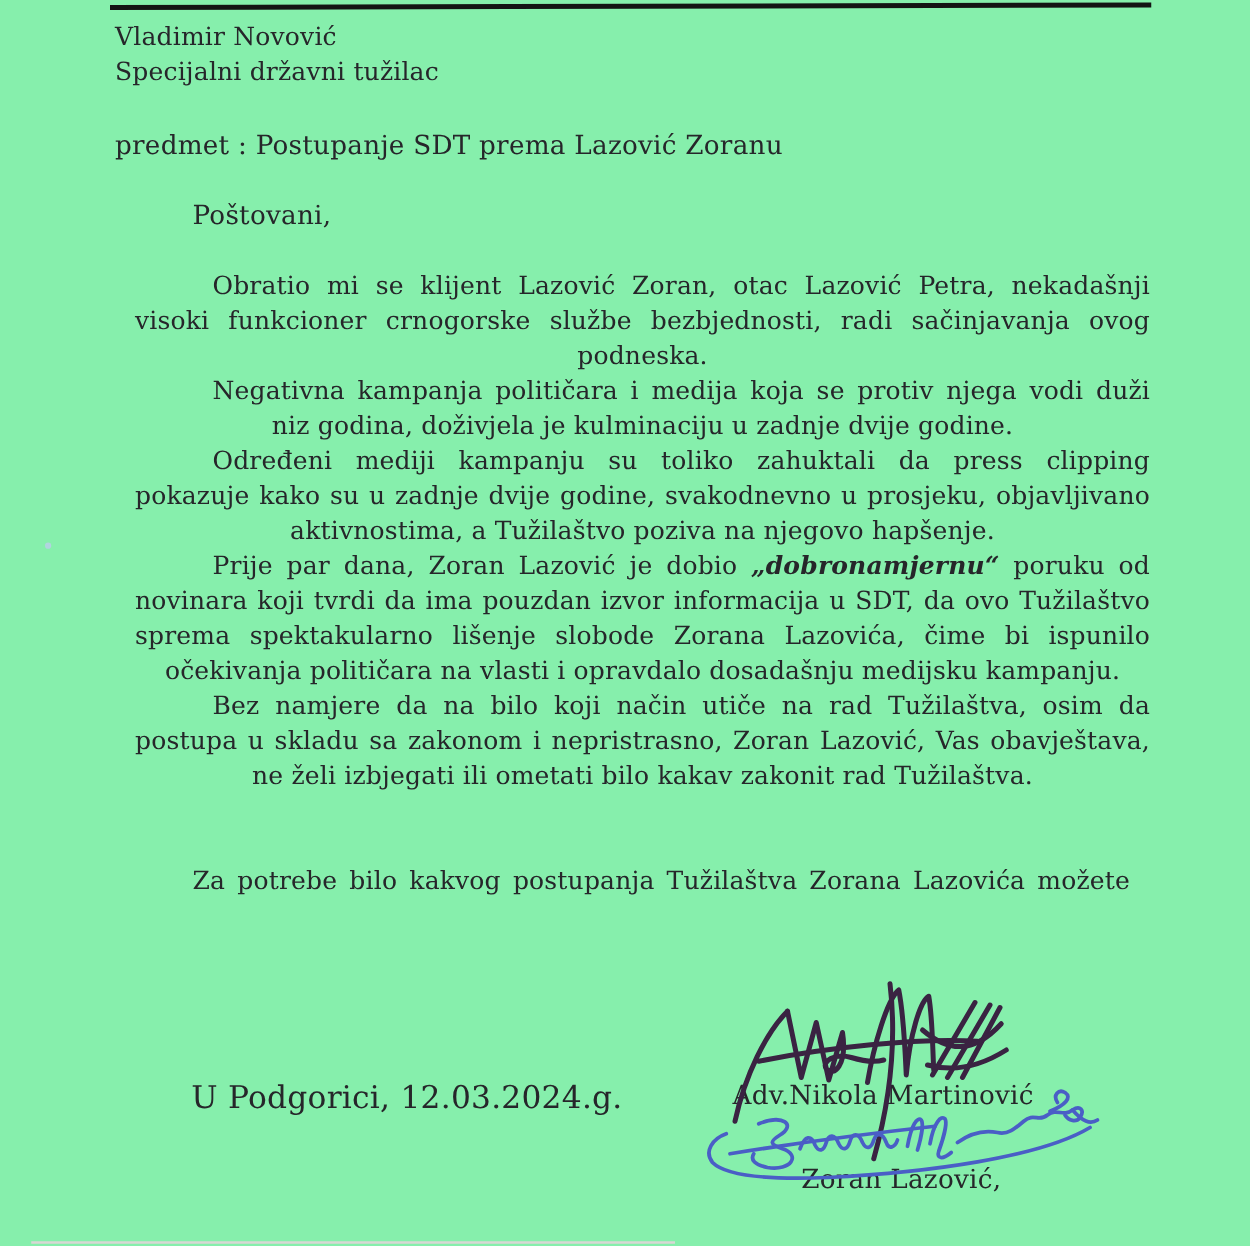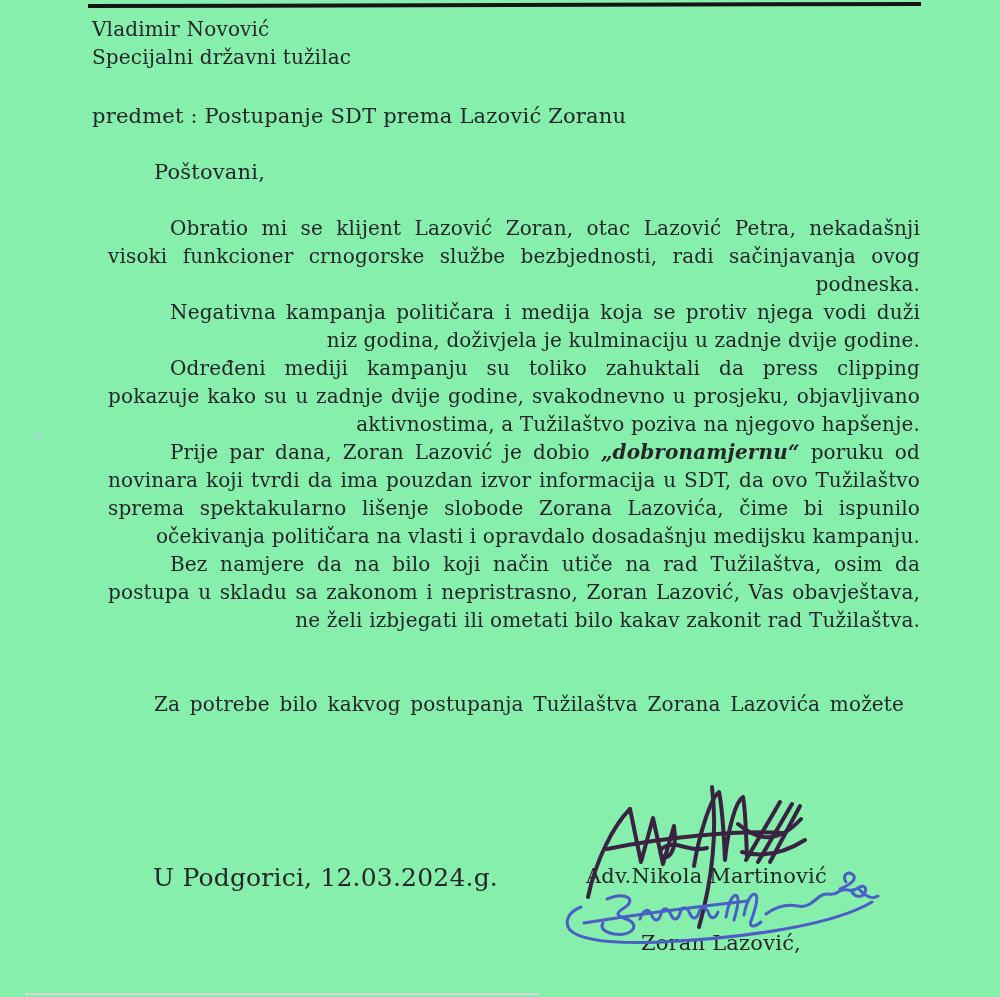--- a/index.html
+++ b/index.html
@@ -17,21 +17,21 @@
   
   .letterhead{position:absolute;left:92px;top:15px;font-size:21px;line-height:28px;letter-spacing:.2px;}
   .subject{position:absolute;left:92px;top:102px;font-size:21px;line-height:28px;letter-spacing:.2px;}
   .salutation{position:absolute;left:154px;top:158px;font-size:21px;line-height:28px;letter-spacing:.2px;}
 
   
   .bodytext{position:absolute;left:108px;top:214px;width:812px;}
   .line{font-size:20px;line-height:28px;height:28px;letter-spacing:.15px;white-space:nowrap;}
   .jline{text-align:justify;text-align-last:justify;white-space:normal;}
   .indent{padding-left:62px;}
-  .lastline{text-align:right;}
+  .lastline{text-align:center;}
   em.goodwill{font-style:italic;font-weight:bold;}
 
   .contact{position:absolute;left:92px;top:690px;width:812px;}
   .blank-redact{display:inline-block;width:168px;height:14px;}
 
   
   .place-date{position:absolute;left:153px;top:864px;font-size:25px;line-height:28px;letter-spacing:.2px;}
   .lawyer-name{position:absolute;left:586px;top:862px;font-size:21px;line-height:28px;letter-spacing:.2px;}
   .client-name{position:absolute;left:641px;top:929px;font-size:21px;line-height:28px;letter-spacing:.2px;}
 

